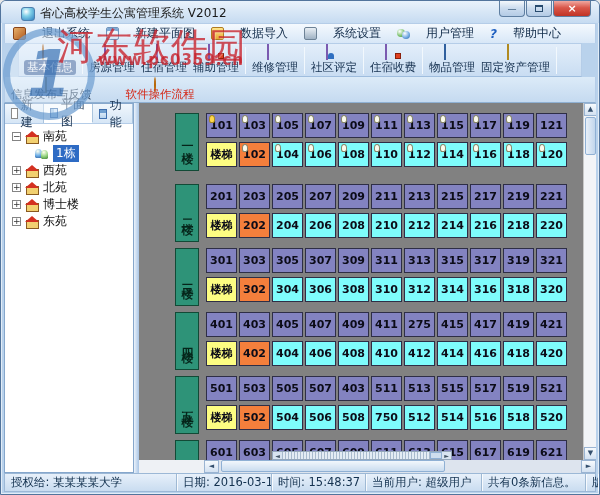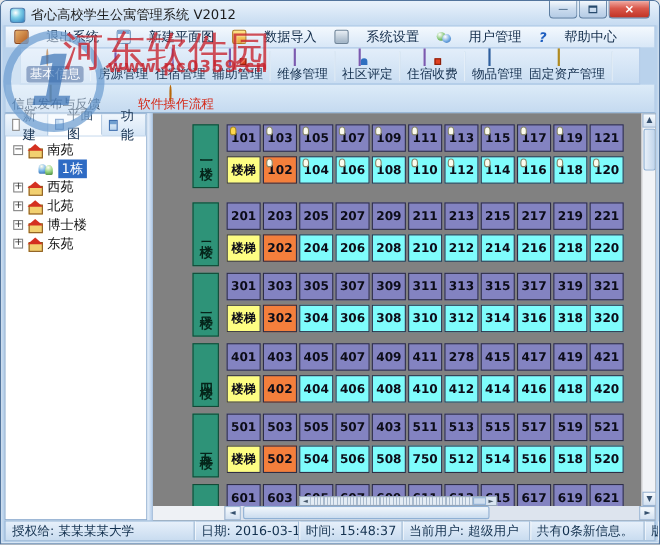--- a/index.html
+++ b/index.html
@@ -1,21 +1,21 @@
 <!DOCTYPE html>
 <html style="--room-odd: #8383c1; --room-even: #7efcfc; --stairs: #fdfd82; --room02: #f47f3c; --floor-label-bg: #2e9378;"><head>
 <meta charset="utf-8">
 <style>
   * { box-sizing: border-box; }
   html,body { margin:0; padding:0; background:#e8e8e8; font-family:"DejaVu Sans","Liberation Sans",sans-serif; }
   .window { position:relative; width:600px; height:495px; background:#b9d2ec;
             border:1px solid #52749c; border-radius:6px 6px 0 0; overflow:hidden;
             box-shadow:inset 0 0 0 1px rgba(255,255,255,.6); }
   
-  .titlebar { height:22px; display:flex; align-items:center; padding:3px 8px 0 8px;
+  .titlebar { height:22px; display:flex; align-items:center; padding:3px 8px 0 20px;
               background:linear-gradient(#e9f2fb,#c6dbf1); font-size:12px; color:#1a1a1a; }
   .appicon { width:14px; height:14px; border-radius:3px; margin-right:5px;
              background:radial-gradient(circle at 35% 30%,#fff,#7fd0e8 40%,#2f7fc0); border:1px solid #4d7fae; }
   .wincontrols { position:absolute; right:8px; top:0; display:flex; }
   .winbtn { width:26px; height:16px; border:1px solid #5e7ea1; border-top:none; border-radius:0 0 4px 4px;
             background:linear-gradient(#f4f8fc,#cdddef 45%,#b4cbe5); color:#274a6d; font-size:9px;
             display:flex; align-items:center; justify-content:center; margin-left:1px; }
   .winbtn.close { width:38px; background:linear-gradient(#f0a8a0,#d9574a 45%,#c03325); color:#fff; font-size:11px; font-weight:bold; }
   .maxglyph { width:8px; height:7px; border:1px solid #274a6d; border-top:2px solid #274a6d; }
   
@@ -392,21 +392,21 @@
           <div class="floor">
             <div class="flabel">四楼</div>
             <div class="rows">
               <div class="crow">
                 <div class="cell odd">401</div>
                 <div class="cell odd">403</div>
                 <div class="cell odd">405</div>
                 <div class="cell odd">407</div>
                 <div class="cell odd">409</div>
                 <div class="cell odd">411</div>
-                <div class="cell odd">278</div>
+                <div class="cell odd">275</div>
                 <div class="cell odd">415</div>
                 <div class="cell odd">417</div>
                 <div class="cell odd">419</div>
                 <div class="cell odd">421</div>
               </div>
               <div class="crow">
                 <div class="cell stairs">楼梯</div>
                 <div class="cell sp">402</div>
                 <div class="cell even">404</div>
                 <div class="cell even">406</div>

